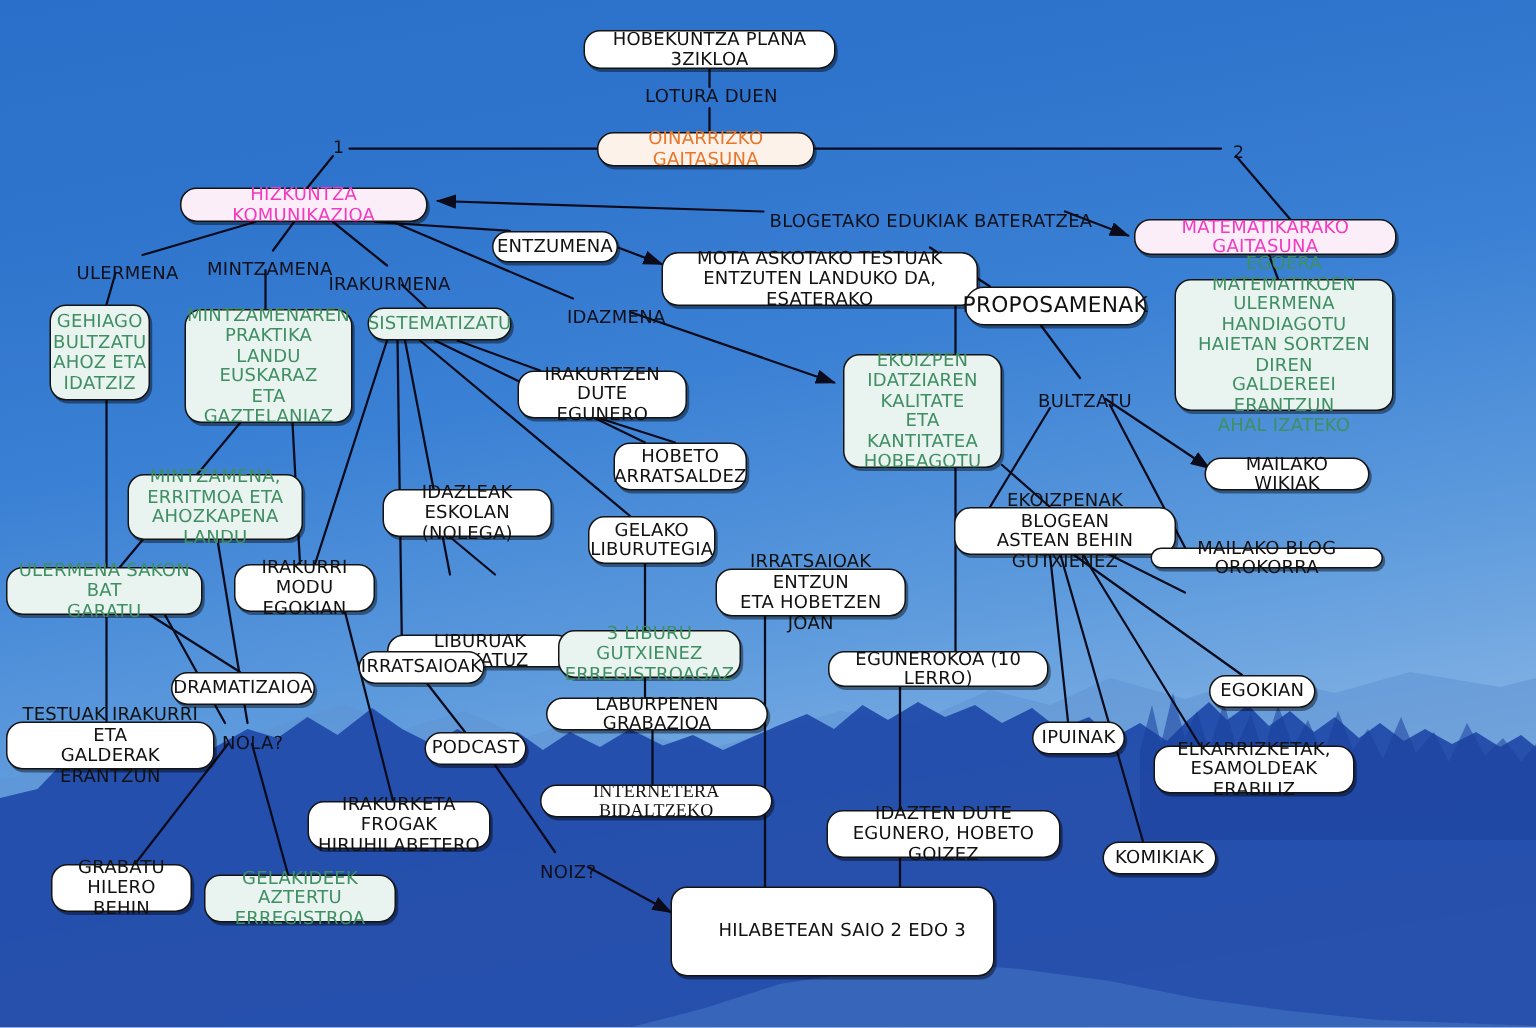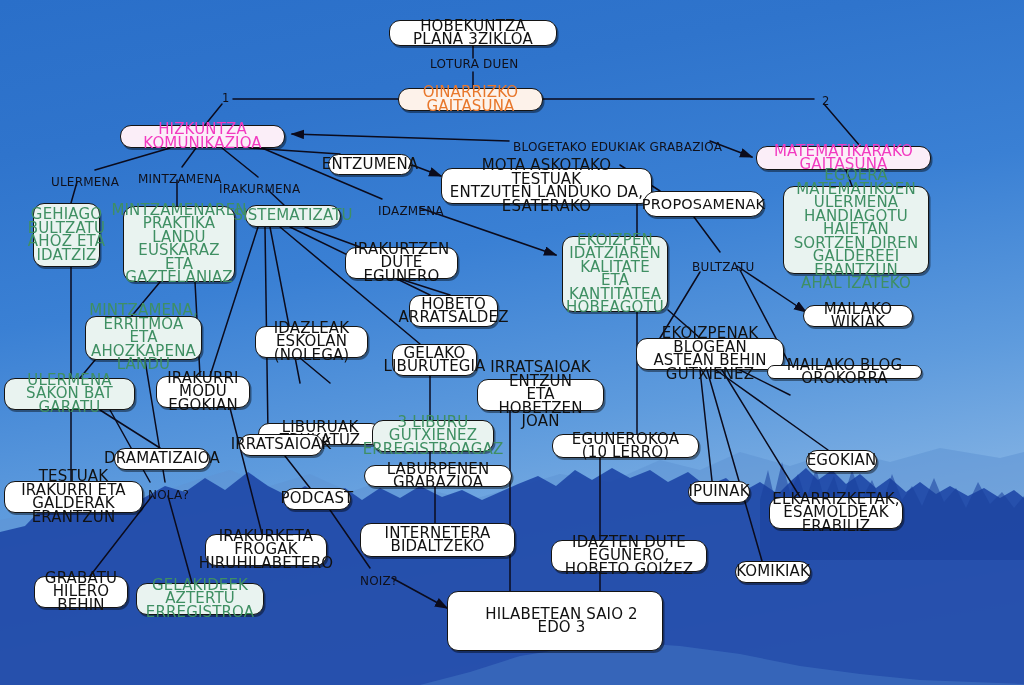--- a/index.html
+++ b/index.html
@@ -16,21 +16,21 @@
   #edges{position:absolute;left:0;top:0;width:1024px;height:685px;pointer-events:none;}
 
   .node{
     position:absolute;box-sizing:border-box;
     border:1.6px solid #141414;
     border-radius:11px;
     background:#ffffff;
     color:#111111;
     display:flex;align-items:center;justify-content:center;
     text-align:center;
-    font-size:15px;
+    font-size:12px;
     line-height:13.5px;
     letter-spacing:.15px;
     padding:3px 7px;
     box-shadow:1.5px 2px 0 rgba(0,0,0,.42);
     white-space:pre-line;
   }
   .node.green{background:#e9f3f0;color:#3f8f63;}
   .node.orange{background:#fdf2ea;color:#e8772b;}
   .node.pink{background:#fbeef8;color:#f23ac0;}
   .node.big{font-size:14.5px;line-height:17px;border-radius:13px;}
@@ -178,37 +178,37 @@
       <div class="node" style="left: 552px; top: 434px; width: 147px; height: 24px;">EGUNEROKOA (10 LERRO)</div>
       <div class="node" style="left: 114px; top: 448px; width: 96px; height: 22px;">DRAMATIZAIOA</div>
       <div class="node" style="left: 806px; top: 450px; width: 71px; height: 22px;">EGOKIAN</div>
       <div class="node" style="left: 364px; top: 465px; width: 148px; height: 22px;">LABURPENEN GRABAZIOA</div>
       <div class="node" style="left: 4px; top: 481px; width: 139px; height: 32px;">TESTUAK IRAKURRI ETA
 GALDERAK ERANTZUN</div>
       <div class="node" style="left: 283px; top: 488px; width: 68px; height: 22px;">PODCAST</div>
       <div class="node" style="left: 688px; top: 481px; width: 62px; height: 22px;">IPUINAK</div>
       <div class="node" style="left: 769px; top: 497px; width: 134px; height: 32px;">ELKARRIZKETAK,
 ESAMOLDEAK ERABILIZ</div>
-      <div class="node" style="left: 360px; top: 523px; width: 155px; height: 34px;">INTERNETERA BIDALTZEKO</div>
+      <div class="node" style="left: 360px; top: 523px; width: 155px; height: 22px; font-family: Liberation Serif, serif;">INTERNETERA BIDALTZEKO</div>
       <div class="node" style="left: 205px; top: 534px; width: 122px; height: 32px;">IRAKURKETA FROGAK
 HIRUHILABETERO</div>
       <div class="node" style="left: 551px; top: 540px; width: 156px; height: 32px;">IDAZTEN DUTE
 EGUNERO, HOBETO GOIZEZ</div>
       <div class="node" style="left: 735px; top: 561px; width: 76px; height: 22px;">KOMIKIAK</div>
       <div class="node" style="left: 34px; top: 576px; width: 94px; height: 32px;">GRABATU
 HILERO BEHIN</div>
       <div class="node green" style="left: 136px; top: 583px; width: 128px; height: 32px;">GELAKIDEEK AZTERTU
 ERREGISTROA</div>
       <div class="node" style="left: 447px; top: 591px; width: 216px; height: 60px; padding-left: 20px;">HILABETEAN SAIO 2 EDO 3</div>
     </div>
   <div id="label-layer">
       <div class="elabel" style="left: 430px; top: 58px;">LOTURA DUEN</div>
       <div class="elabel num" style="left: 222px; top: 92px;">1</div>
       <div class="elabel num" style="left: 822px; top: 95px;">2</div>
-      <div class="elabel" style="left: 513px; top: 141px;">BLOGETAKO EDUKIAK GRABAZIOA</div>
+      <div class="elabel" style="left: 513px; top: 141px;">BLOGETAKO EDUKIAK BATERATZEA</div>
       <div class="elabel" style="left: 51px; top: 176px;">ULERMENA</div>
       <div class="elabel" style="left: 138px; top: 173px;">MINTZAMENA</div>
       <div class="elabel" style="left: 219px; top: 183px;">IRAKURMENA</div>
       <div class="elabel" style="left: 378px; top: 205px;">IDAZMENA</div>
       <div class="elabel" style="left: 692px; top: 261px;">BULTZATU</div>
       <div class="elabel" style="left: 148px; top: 489px;">NOLA?</div>
       <div class="elabel" style="left: 360px; top: 575px;">NOIZ?</div>
     </div>
 
 </div>

